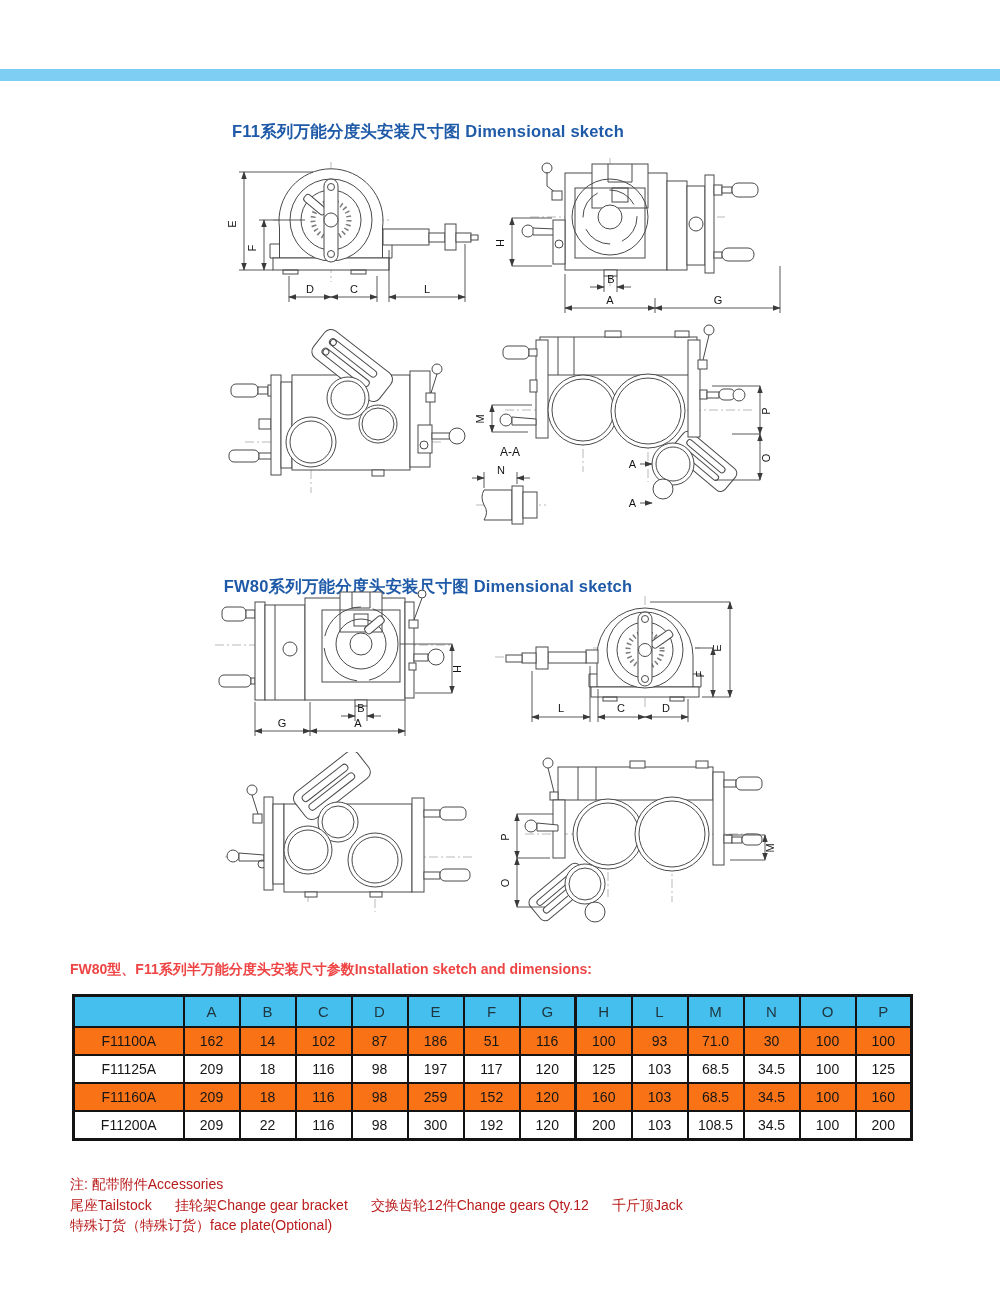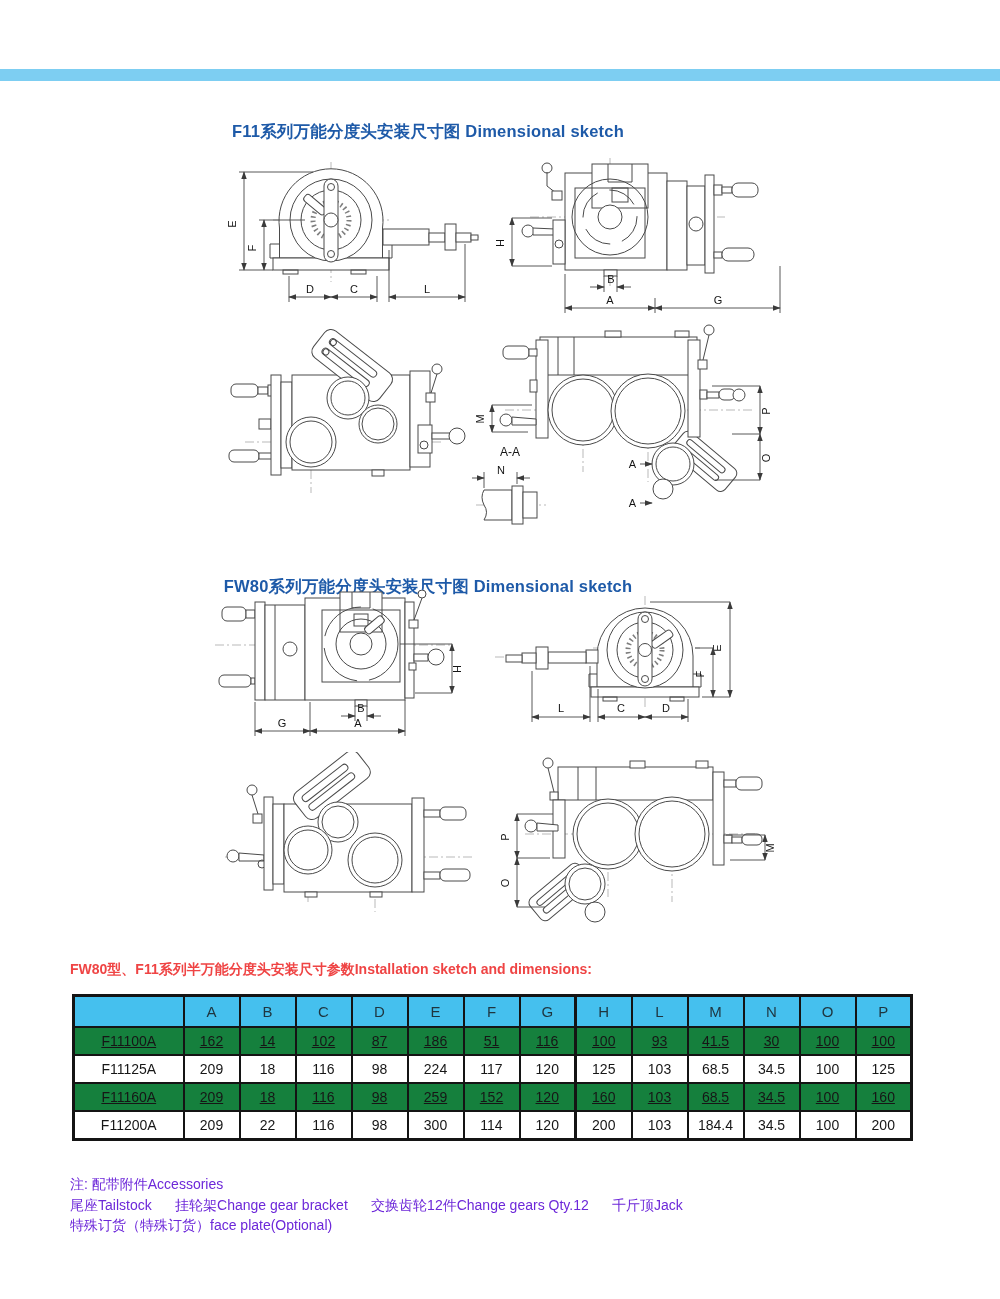--- a/index.html
+++ b/index.html
@@ -18,24 +18,24 @@
   .dt  { font-family:"Liberation Sans",sans-serif; font-size:11px; fill:#141414; }
   .dt2 { font-family:"Liberation Sans",sans-serif; font-size:12px; fill:#141414; }
   .hatch { fill:none; stroke:#7d7d7d; stroke-width:5; stroke-dasharray:1.5 3; }
   
   .caption { position:absolute; left:70px; top:961px; font-size:14px; font-weight:600; color:#ef4444; }
   table.dims { position:absolute; left:72px; top:994px; border-collapse:collapse;
                table-layout:fixed; border:3px solid #141414; }
   .dims th, .dims td { border:2px solid #141414; text-align:center; padding:0;
                        font-size:14px; color:#161616; height:26px; overflow:hidden; }
   .dims th { background:#45c0ee; color:#1f353f; font-weight:normal; font-size:15px; height:29px; }
-  .dims tr.alt td { background:#15803d;text-decoration:underline; }
+  .dims tr.alt td { background:#f97316; }
   .dims td.colH, .dims th.colH { border-left:3px solid #141414; }
   
-  .notes { position:absolute; left:70px; top:1174px; font-size:14px; color:#6d28d9; }
+  .notes { position:absolute; left:70px; top:1174px; font-size:14px; color:#b91c1c; }
   .notes div { white-space:pre; line-height:20.5px; }
 </style>
 </head>
 <body>
 
 <div class="page">
 
   <div class="top-bar"></div>
 
   <div class="sec-title t1">F11系列万能分度头安装尺寸图 Dimensional sketch</div>
@@ -561,32 +561,32 @@
         <td>F11100A</td>
         <td>162</td>
         <td>14</td>
         <td>102</td>
         <td>87</td>
         <td>186</td>
         <td>51</td>
         <td>116</td>
         <td class="colH">100</td>
         <td>93</td>
-        <td>41.5</td>
+        <td>71.0</td>
         <td>30</td>
         <td>100</td>
         <td>100</td>
       </tr>
       <tr>
         <td>F11125A</td>
         <td>209</td>
         <td>18</td>
         <td>116</td>
         <td>98</td>
-        <td>224</td>
+        <td>197</td>
         <td>117</td>
         <td>120</td>
         <td class="colH">125</td>
         <td>103</td>
         <td>68.5</td>
         <td>34.5</td>
         <td>100</td>
         <td>125</td>
       </tr>
       <tr class="alt">
@@ -605,25 +605,25 @@
         <td>100</td>
         <td>160</td>
       </tr>
       <tr>
         <td>F11200A</td>
         <td>209</td>
         <td>22</td>
         <td>116</td>
         <td>98</td>
         <td>300</td>
-        <td>114</td>
+        <td>192</td>
         <td>120</td>
         <td class="colH">200</td>
         <td>103</td>
-        <td>184.4</td>
+        <td>108.5</td>
         <td>34.5</td>
         <td>100</td>
         <td>200</td>
       </tr>
     </tbody>
   </table>
 
   <div class="notes">
     <div>注: 配带附件Accessories</div>
     <div>尾座Tailstock      挂轮架Change gear bracket      交换齿轮12件Change gears Qty.12      千斤顶Jack</div>

